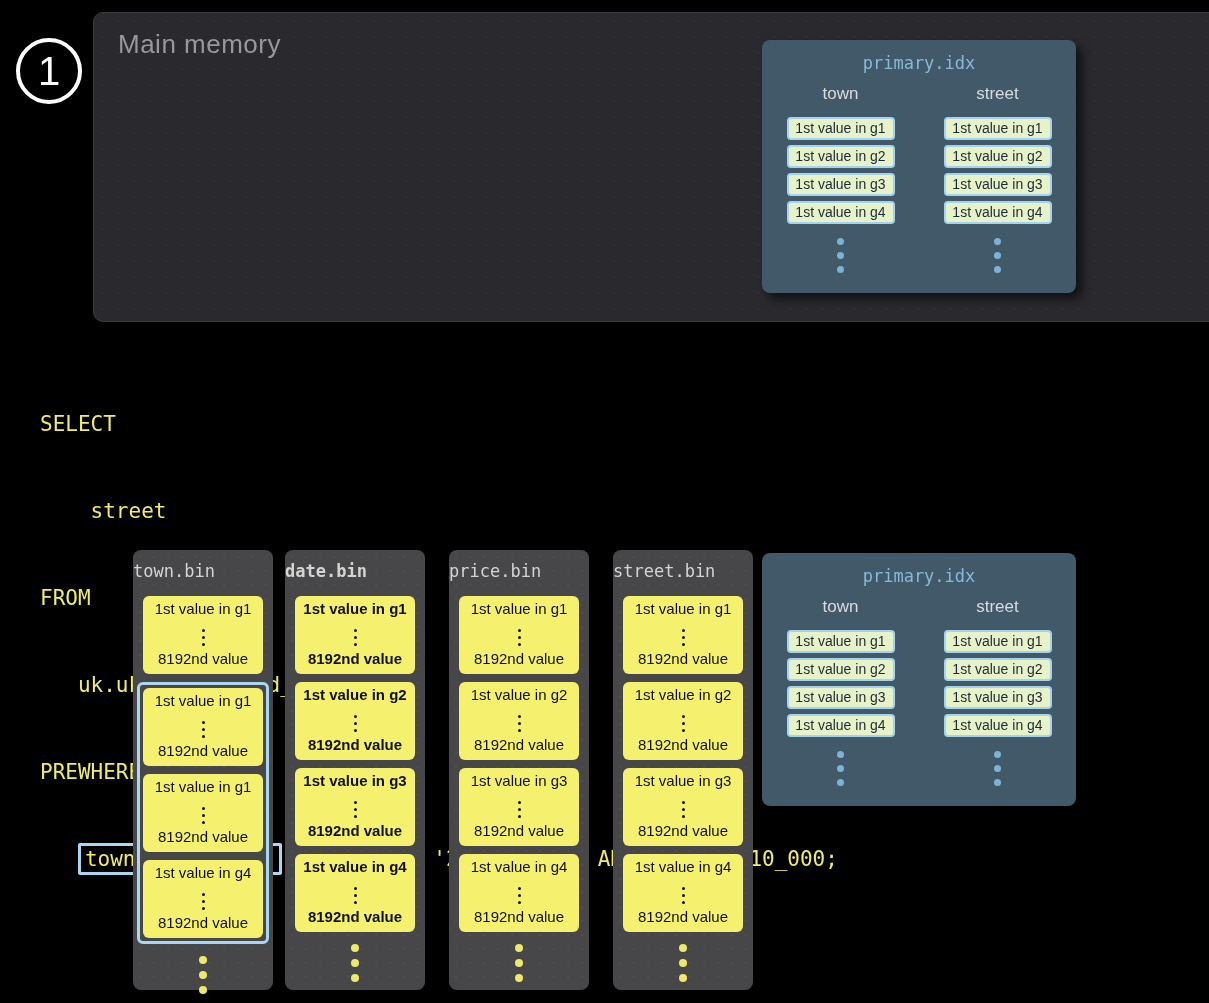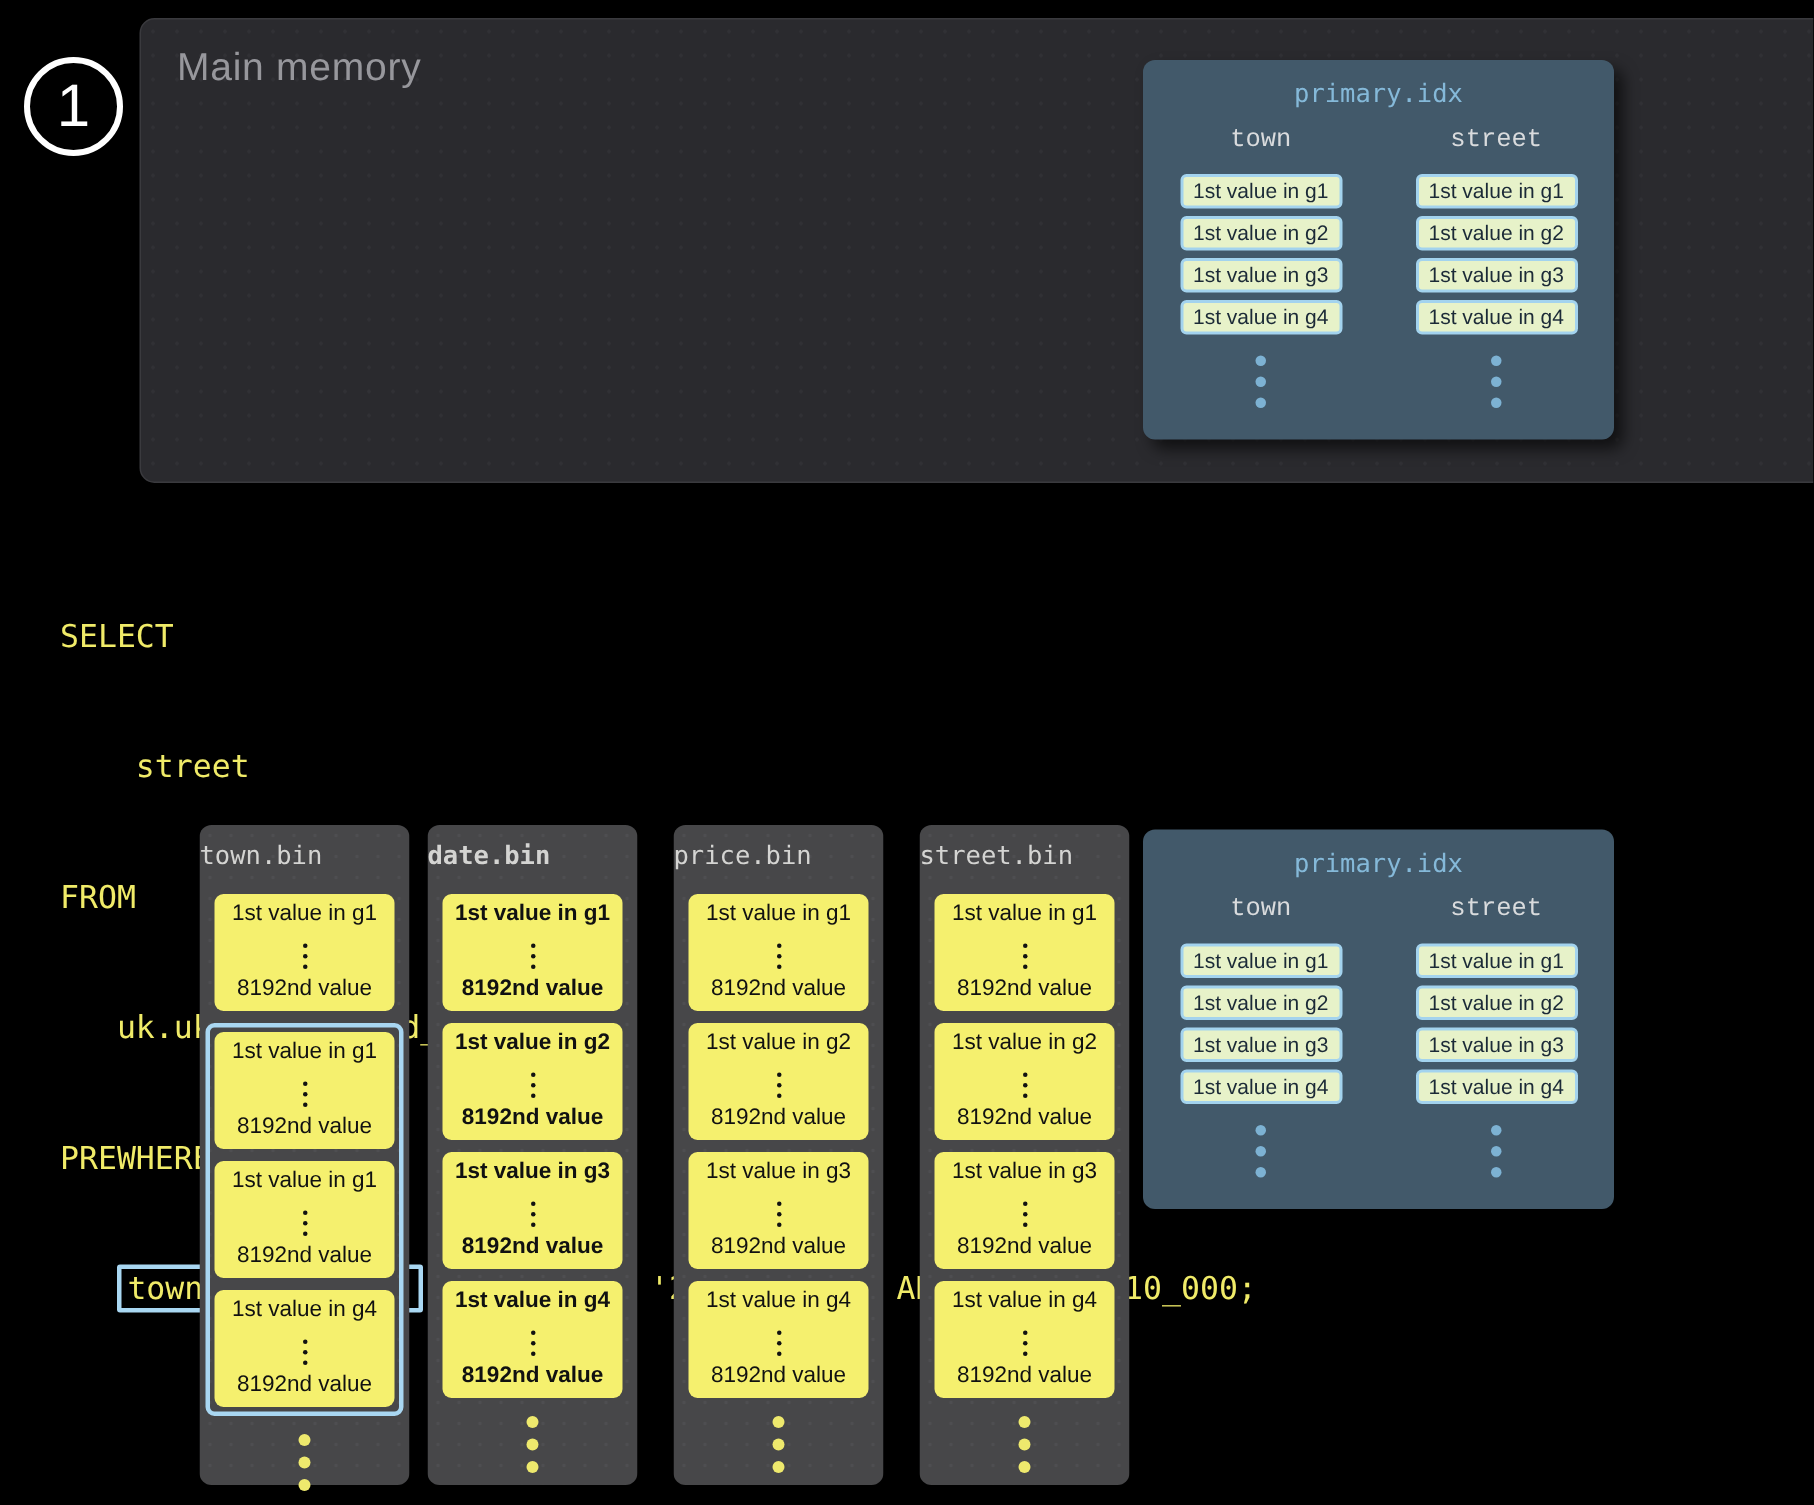--- a/index.html
+++ b/index.html
@@ -38,21 +38,21 @@
   }
   .idx-top { top:40px; }
   .idx-bottom { top:553px; }
   .idx-title {
     text-align:center; padding-top:13px;
     font-family:"DejaVu Sans Mono", monospace; font-size:17px; color:#85b9d9;
   }
   .idx-cols { display:flex; justify-content:space-around; margin-top:11px; }
   .idx-col { display:flex; flex-direction:column; align-items:center; width:140px; }
   .idx-col-header {
-    font-family:Liberation Mono, monospace; font-size:17px;
+    font-family:Liberation Sans, sans-serif; font-size:17px;
     color:#d9dbdd; margin-bottom:13px;
   }
   .chip {
     width:108px; background:#e7f2c9; border:2px solid #a3d3ee; border-radius:4px;
     color:#1b2a37; font-size:14px; line-height:17px; text-align:center;
     padding:1px 0; margin-bottom:5px;
   }
   .vdots { display:flex; flex-direction:column; align-items:center; }
   .idx-col .vdots { margin-top:9px; }
   .dot { border-radius:50%; }

